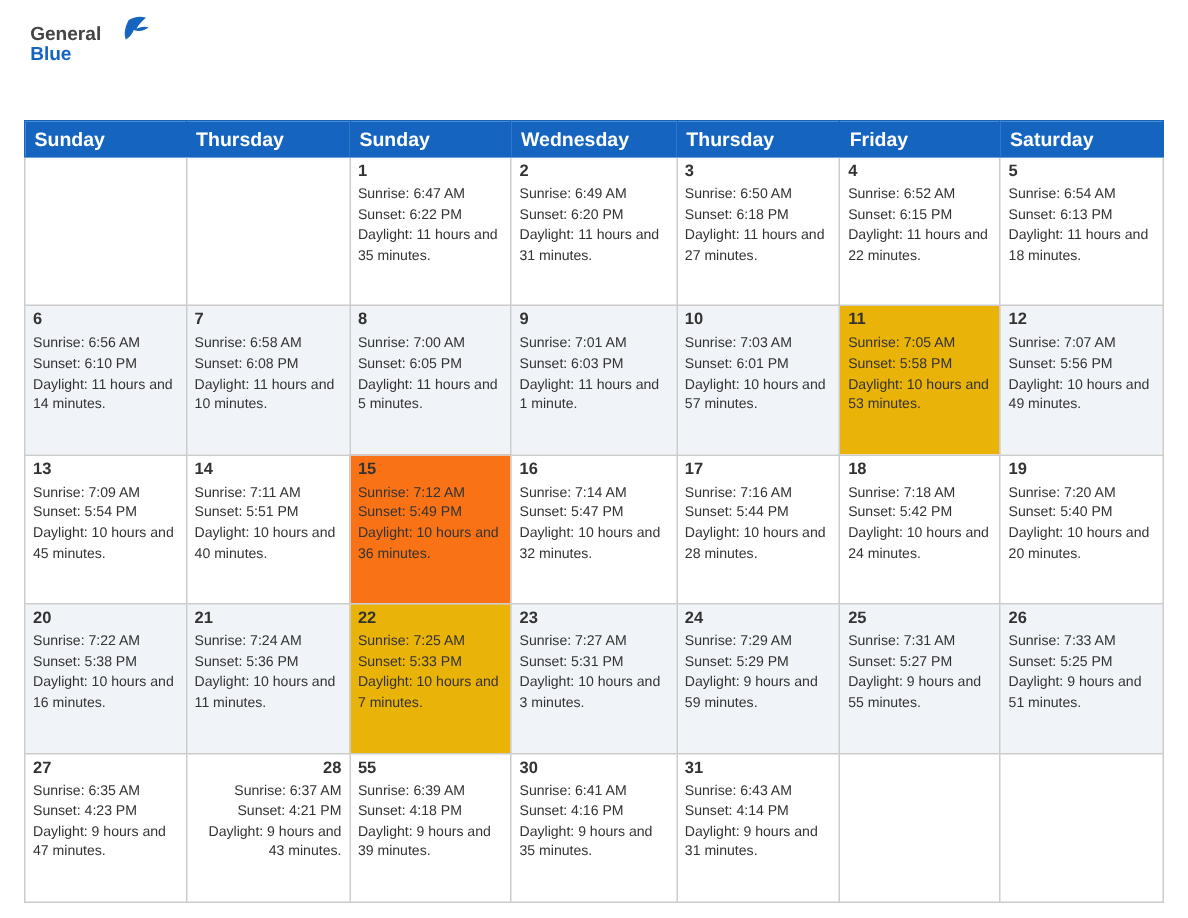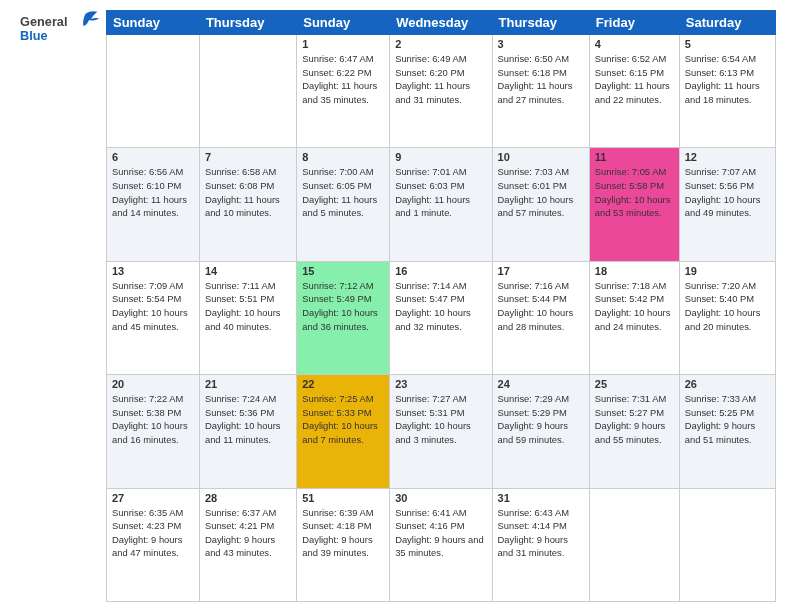--- a/index.html
+++ b/index.html
@@ -8,21 +8,22 @@
       background: #fff;
       width: 792px;
       height: 612px;
       overflow: hidden;
     }
     .page {
       width: 792px;
       height: 612px;
       padding: 10px 16px 10px 16px;
       display: flex;
-      flex-direction: row;
+      flex-direction: column;
+      gap: 24px;
     }
     .header {
       display: flex;
       justify-content: space-between;
       align-items: flex-start;
       margin-bottom: 6px;
     }
     .logo-wrapper {
       position: relative;
       display: flex;
@@ -161,39 +162,39 @@
             <div class="day-info">Sunrise: 7:00 AM<br>Sunset: 6:05 PM<br>Daylight: 11 hours and 5 minutes.</div>
           </td>
           <td style="background: rgb(240, 244, 248);">
             <span class="day-number">9</span>
             <div class="day-info">Sunrise: 7:01 AM<br>Sunset: 6:03 PM<br>Daylight: 11 hours and 1 minute.</div>
           </td>
           <td style="background: rgb(240, 244, 248);">
             <span class="day-number">10</span>
             <div class="day-info">Sunrise: 7:03 AM<br>Sunset: 6:01 PM<br>Daylight: 10 hours and 57 minutes.</div>
           </td>
-          <td style="background: #ec4899;">
+          <td style="background: #eab308;">
             <span class="day-number">11</span>
             <div class="day-info">Sunrise: 7:05 AM<br>Sunset: 5:58 PM<br>Daylight: 10 hours and 53 minutes.</div>
           </td>
           <td style="background: rgb(240, 244, 248);">
             <span class="day-number">12</span>
             <div class="day-info">Sunrise: 7:07 AM<br>Sunset: 5:56 PM<br>Daylight: 10 hours and 49 minutes.</div>
           </td>
         </tr>
         <tr>
           <td style="background: rgb(255, 255, 255);">
             <span class="day-number">13</span>
             <div class="day-info">Sunrise: 7:09 AM<br>Sunset: 5:54 PM<br>Daylight: 10 hours and 45 minutes.</div>
           </td>
           <td style="background: rgb(255, 255, 255);">
             <span class="day-number">14</span>
             <div class="day-info">Sunrise: 7:11 AM<br>Sunset: 5:51 PM<br>Daylight: 10 hours and 40 minutes.</div>
           </td>
-          <td style="background: #86efac;">
+          <td style="background: #f97316;">
             <span class="day-number">15</span>
             <div class="day-info">Sunrise: 7:12 AM<br>Sunset: 5:49 PM<br>Daylight: 10 hours and 36 minutes.</div>
           </td>
           <td style="background: rgb(255, 255, 255);">
             <span class="day-number">16</span>
             <div class="day-info">Sunrise: 7:14 AM<br>Sunset: 5:47 PM<br>Daylight: 10 hours and 32 minutes.</div>
           </td>
           <td style="background: rgb(255, 255, 255);">
             <span class="day-number">17</span>
             <div class="day-info">Sunrise: 7:16 AM<br>Sunset: 5:44 PM<br>Daylight: 10 hours and 28 minutes.</div>
@@ -235,26 +236,26 @@
           <td style="background: rgb(240, 244, 248);">
             <span class="day-number">26</span>
             <div class="day-info">Sunrise: 7:33 AM<br>Sunset: 5:25 PM<br>Daylight: 9 hours and 51 minutes.</div>
           </td>
         </tr>
         <tr>
           <td style="background: rgb(255, 255, 255);">
             <span class="day-number">27</span>
             <div class="day-info">Sunrise: 6:35 AM<br>Sunset: 4:23 PM<br>Daylight: 9 hours and 47 minutes.</div>
           </td>
-          <td style="background: rgb(255, 255, 255);">
+          <td style="background: rgb(255, 255, 255); text-align: right;">
             <span class="day-number">28</span>
             <div class="day-info">Sunrise: 6:37 AM<br>Sunset: 4:21 PM<br>Daylight: 9 hours and 43 minutes.</div>
           </td>
           <td style="background: rgb(255, 255, 255);">
-            <span class="day-number">51</span>
+            <span class="day-number">55</span>
             <div class="day-info">Sunrise: 6:39 AM<br>Sunset: 4:18 PM<br>Daylight: 9 hours and 39 minutes.</div>
           </td>
           <td style="background: rgb(255, 255, 255);">
             <span class="day-number">30</span>
             <div class="day-info">Sunrise: 6:41 AM<br>Sunset: 4:16 PM<br>Daylight: 9 hours and 35 minutes.</div>
           </td>
           <td style="background: rgb(255, 255, 255);">
             <span class="day-number">31</span>
             <div class="day-info">Sunrise: 6:43 AM<br>Sunset: 4:14 PM<br>Daylight: 9 hours and 31 minutes.</div>
           </td>

